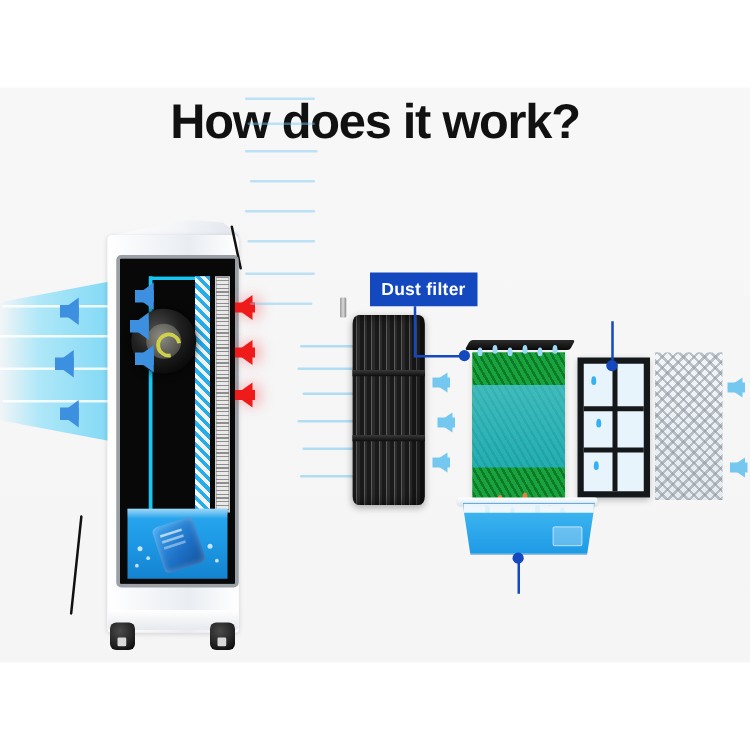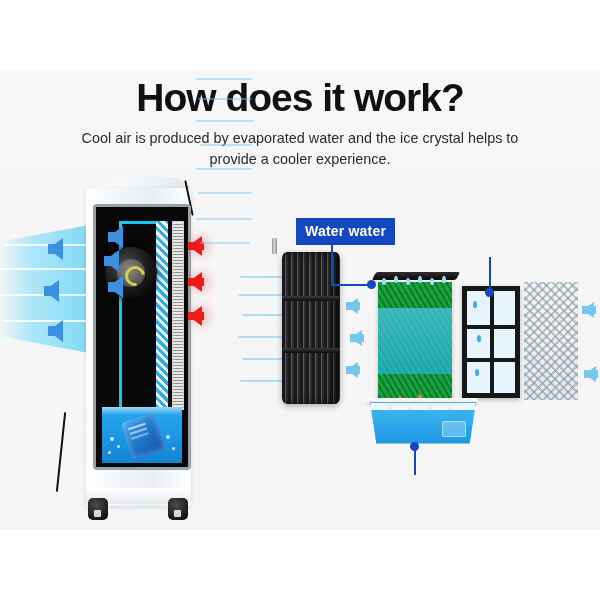--- a/index.html
+++ b/index.html
@@ -180,21 +180,20 @@
   .wave{position:absolute;height:2px;background:rgba(120,200,240,.55);border-radius:2px;}
 </style>
 </head>
 <body>
 
 <div id="stage">
 
   <div class="band"></div>
 
   <div class="title">How does it work?</div>
-  <div class="subtitle">Cool air is produced by evaporated water and the ice crystal helps to provide a cooler experience.</div>
 
   <div id="cooler">
 
     <div class="cone-left"></div>
     <div class="streak" style="left:-40px;top:72px;width:88px;"></div>
     <div class="streak" style="left:-42px;top:96px;width:92px;"></div>
     <div class="streak" style="left:-42px;top:122px;width:92px;"></div>
     <div class="streak" style="left:-40px;top:148px;width:88px;"></div>
 
     <div class="arw arw-blue-l" style="left:6px;top:66px;"></div>
@@ -303,21 +302,21 @@
     <div class="drop" style="left:182px;top:214px;"></div>
     <div class="drop o" style="left:192px;top:208px;"></div>
     <div class="drop" style="left:202px;top:216px;"></div>
 
     <div class="tank-lip"></div>
     <div class="tank">
       <div class="tank-win"></div>
     </div>
   </div>
 
-  <div class="callout" style="left:296px;top:218px;">Water water</div>
+  <div class="callout" style="left:296px;top:218px;">Dust filter</div>
   <div class="leader v" style="left:331px;top:245px;height:40px;"></div>
   <div class="leader h" style="left:331px;top:284px;width:40px;"></div>
   <div class="dot" style="left:367px;top:280px;"></div>
 
   <div class="leader v" style="left:489px;top:257px;height:34px;"></div>
   <div class="dot" style="left:485px;top:288px;"></div>
 
   <div class="leader v" style="left:414px;top:447px;height:28px;"></div>
   <div class="dot" style="left:410px;top:442px;"></div>
 

